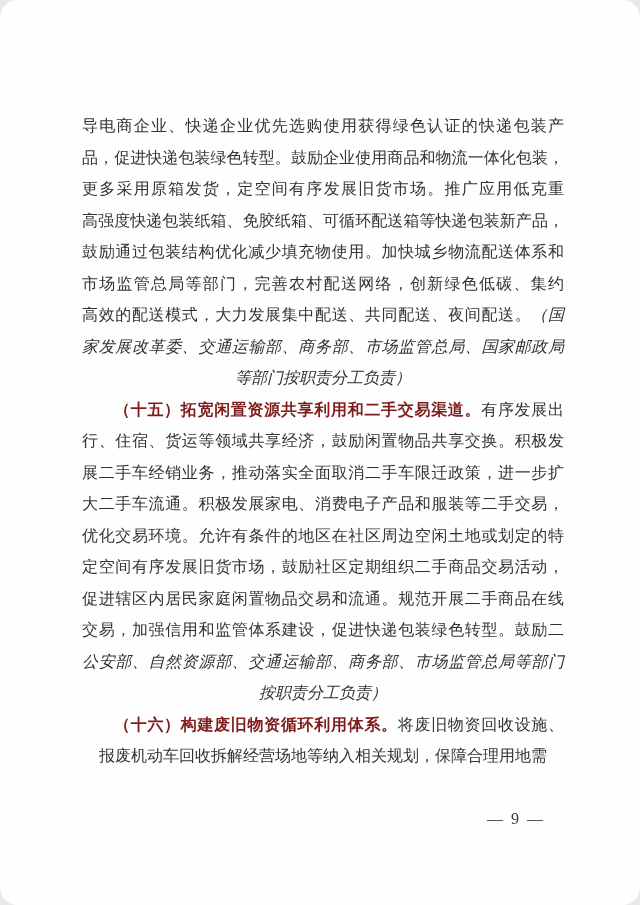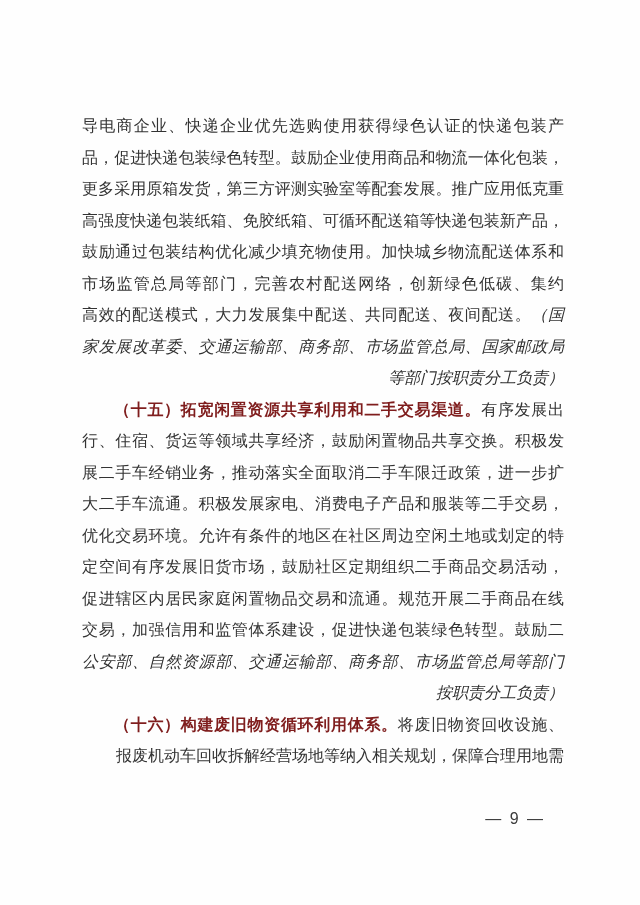--- a/index.html
+++ b/index.html
@@ -7,34 +7,35 @@
     padding: 0;
     background: #e9e9e9;
   }
   .page {
     position: relative;
     width: 640px;
     height: 905px;
     margin: 0 auto;
     background: #fefefe;
     overflow: hidden;
-    font-family: Liberation Sans, sans-serif;
+    font-family: Liberation Serif, serif;
+    border-radius: 18px;
   }
   .text-block {
     position: absolute;
     left: 82px;
     top: 110px;
     width: 482px;
   }
   .line {
     height: 31.5px;
     line-height: 31.5px;
     font-size: 16px;
     color: #333333;
-    text-align: right;
+    text-align: center;
     white-space: nowrap;
   }
   .line.just {
     white-space: normal;
     text-align: justify;
     text-align-last: justify;
     text-justify: inter-character;
   }
   .line.indent {
     text-indent: 32px;
@@ -64,21 +65,21 @@
     letter-spacing: 2px;
   }
 </style>
 </head>
 <body>
 
 <div class="page">
   <div class="text-block" id="text-block">
       <div class="line just"><span class="seg-normal">导电商企业、快递企业优先选购使用获得绿色认证的快递包装产</span></div>
       <div class="line just"><span class="seg-normal">品，促进快递包装绿色转型。鼓励企业使用商品和物流一体化包装，</span></div>
-      <div class="line just"><span class="seg-normal">更多采用原箱发货，第三方评测实验室等配套发展。推广应用低克重</span></div>
+      <div class="line just"><span class="seg-normal">更多采用原箱发货，定空间有序发展旧货市场。推广应用低克重</span></div>
       <div class="line just"><span class="seg-normal">高强度快递包装纸箱、免胶纸箱、可循环配送箱等快递包装新产品，</span></div>
       <div class="line just"><span class="seg-normal">鼓励通过包装结构优化减少填充物使用。加快城乡物流配送体系和</span></div>
       <div class="line just"><span class="seg-normal">市场监管总局等部门，完善农村配送网络，创新绿色低碳、集约</span></div>
       <div class="line just"><span class="seg-normal">高效的配送模式，大力发展集中配送、共同配送、夜间配送。</span><span class="seg-kai">（国</span></div>
       <div class="line just"><span class="seg-kai">家发展改革委、交通运输部、商务部、市场监管总局、国家邮政局</span></div>
       <div class="line"><span class="seg-kai">等部门按职责分工负责）</span></div>
       <div class="line just indent"><span class="seg-bold">（十五）拓宽闲置资源共享利用和二手交易渠道。</span><span class="seg-normal">有序发展出</span></div>
       <div class="line just"><span class="seg-normal">行、住宿、货运等领域共享经济，鼓励闲置物品共享交换。积极发</span></div>
       <div class="line just"><span class="seg-normal">展二手车经销业务，推动落实全面取消二手车限迁政策，进一步扩</span></div>
       <div class="line just"><span class="seg-normal">大二手车流通。积极发展家电、消费电子产品和服装等二手交易，</span></div>

